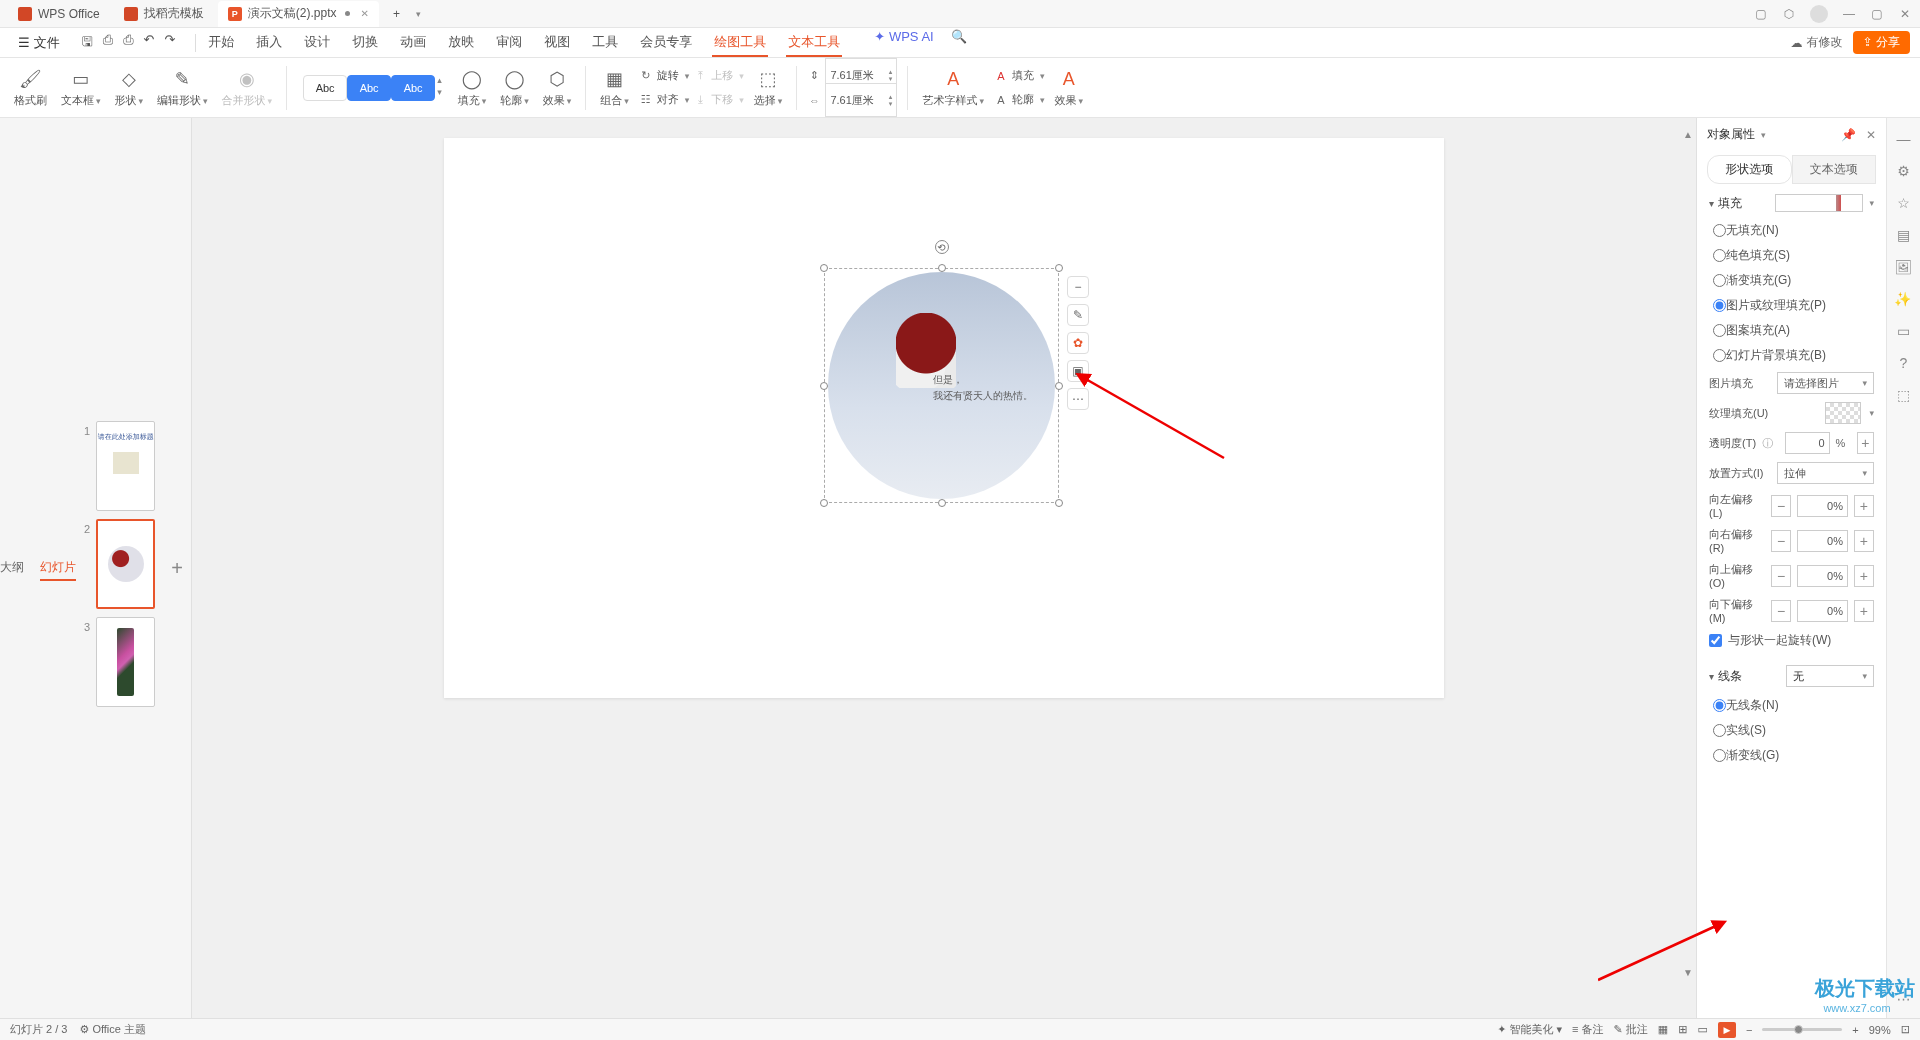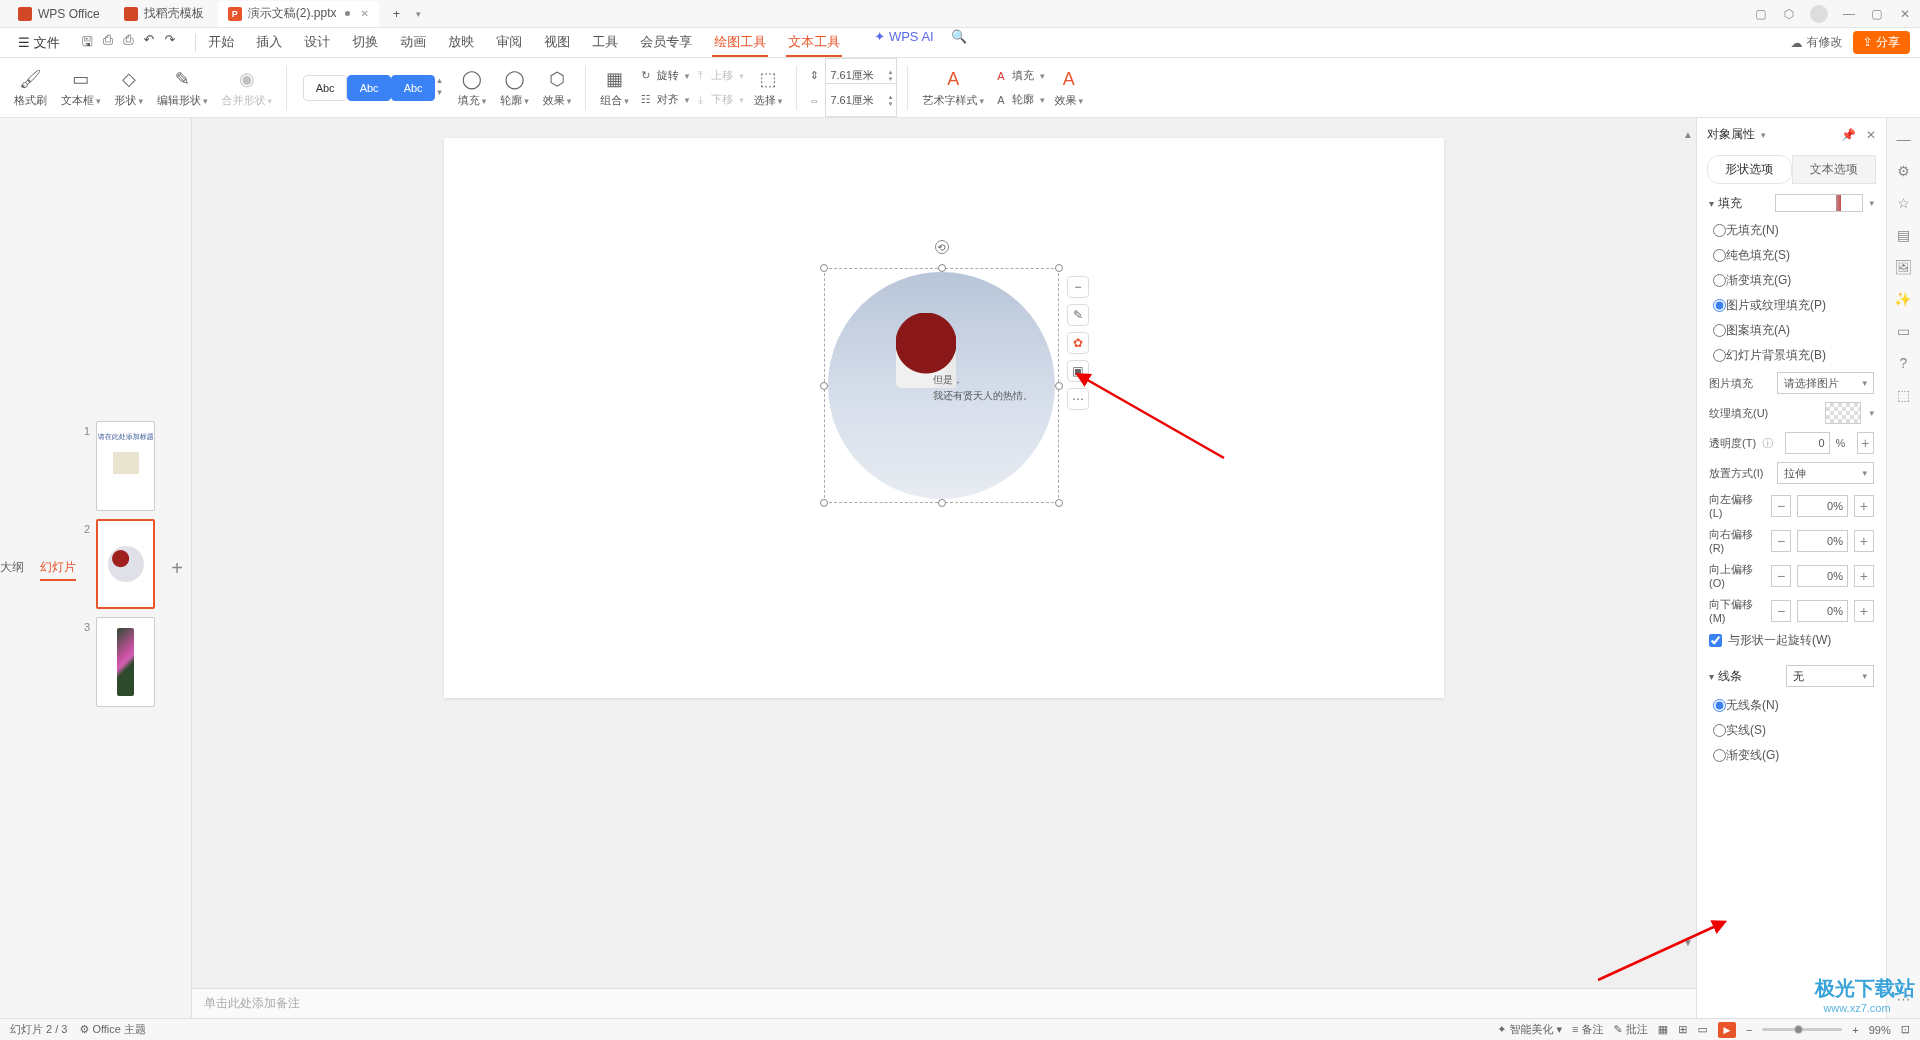--- a/index.html
+++ b/index.html
@@ -387,21 +387,20 @@
               <marker id="ah1" markerWidth="10" markerHeight="10" refX="2" refY="3" orient="auto">
                 <polygon points="0 0, 6 3, 0 6" fill="#e00"></polygon>
               </marker>
             </defs>
             <line x1="160" y1="90" x2="20" y2="10" stroke="#e00" stroke-width="2.5" marker-end="url(#ah1)"></line>
           </svg>
       </div>
       <div style="position:absolute;right:2px;top:10px;" class="sc-up">▲</div>
       <div style="position:absolute;right:2px;bottom:40px;" class="sc-dn">▼</div>
     </div>
-    <div class="notes-bar">单击此处添加备注</div>
   </div>
 
   <div class="prop-panel">
     <div class="pp-header">
       <span>对象属性</span>
         <span class="dd">▾</span>
       <span class="pin">📌</span>
       <span style="color:#888;margin-left:6px;">✕</span>
     </div>
     <div class="pp-tabs">

